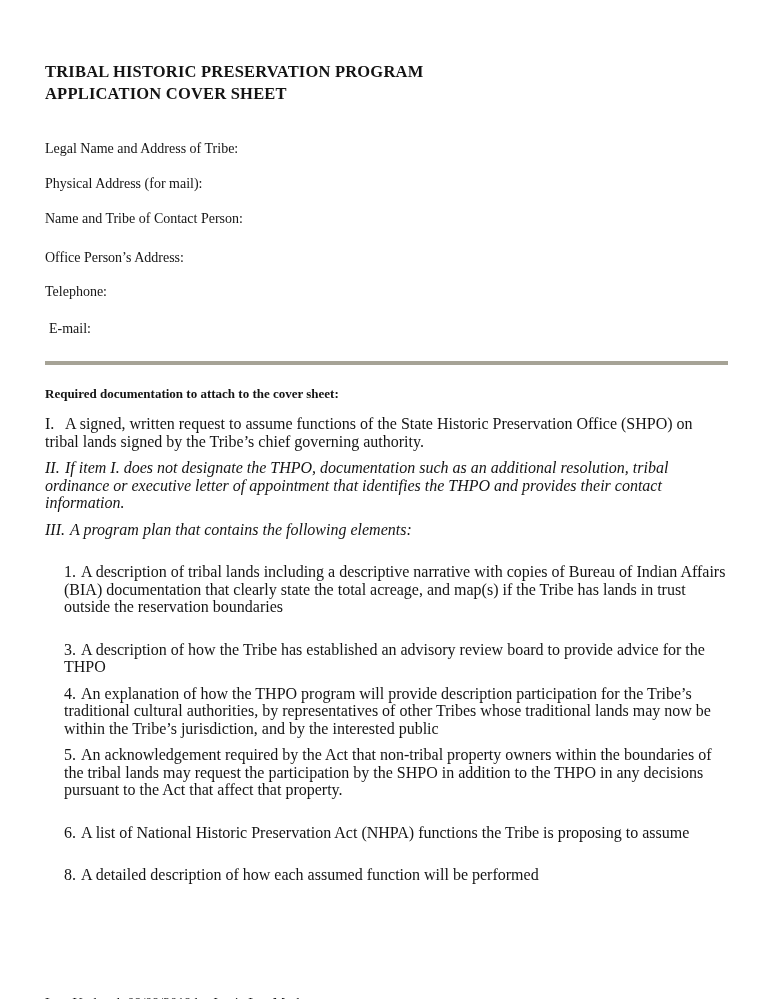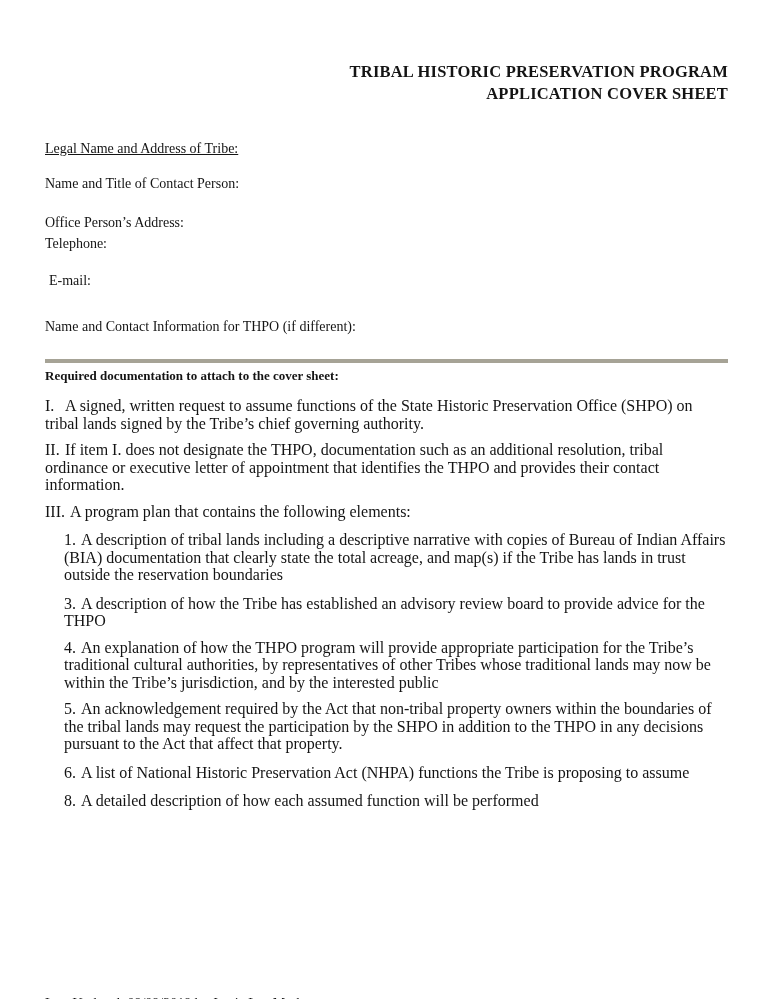--- a/index.html
+++ b/index.html
@@ -11,64 +11,64 @@
     overflow: hidden;
   }
   .page {
     position: relative;
     box-sizing: border-box;
     width: 772px; height: 999px;
     padding: 0 44px 0 45px;
   }
   .title-block {
     margin-top: 61px;
-    text-align: right;
+    text-align: left;
     font-weight: bold;
     font-size: 16.5px;
     line-height: 22px;
     letter-spacing: 0.2px;
   }
   .field {
     font-size: 14px;
     line-height: 18px;
   }
-  .f-legal    { margin-top: 35px; text-decoration: underline; }
+  .f-legal    { margin-top: 35px; }
   .f-physical { margin-top: 17px; }
   .f-contact  { margin-top: 17px; }
   .f-caddr    { margin-top: 21px; }
-  .f-tel      { margin-top: 3px; }
+  .f-tel      { margin-top: 16px; }
   .f-email    { margin-top: 19px; padding-left: 4px; }
   .f-thpo     { margin-top: 28px; }
   .divider {
     margin-top: 23px;
     height: 4px;
     width: 100%;
     background: #a6a396;
   }
   .section-heading {
-    margin-top: 4px;
+    margin-top: 20px;
     font-weight: bold;
     font-size: 13px;
     line-height: 17px;
   }
   .item {
     margin: 0;
     font-size: 16px;
     line-height: 17.5px;
   }
   .roman { margin-top: 13px; }
-  .roman + .roman { margin-top: 9px; }
+  .roman + .roman { margin-top: 9px; font-style: italic; }
   .rnum {
     display: inline-block;
     min-width: 15px;
     margin-right: 5px;
   }
   .sub {
     margin-left: 19px;
-    margin-top: 11px;
+    margin-top: 25px;
   }
   .sub-4, .sub-5 { margin-top: 9px; }
   .nnum { margin-right: 5px; }
   .sub em { font-style: italic; }
   .footer {
     position: absolute;
     left: 45px;
     top: 934px;
     font-size: 14px;
     line-height: 18px;
@@ -78,42 +78,42 @@
 <body>
 
 <div class="page">
 
   <div class="title-block">
     <div>TRIBAL HISTORIC PRESERVATION PROGRAM</div>
     <div>APPLICATION COVER SHEET</div>
   </div>
 
   <div class="field f-legal">Legal Name and Address of Tribe:</div>
-  <div class="field f-contact">Name and Title of Contact Person:</div>
+  <div class="field f-physical">Physical Address (for mail):</div>
+  <div class="field f-contact">Name and Tribe of Contact Person:</div>
   <div class="field f-caddr">Office Person’s Address:</div>
   <div class="field f-tel">Telephone:</div>
   <div class="field f-email">E-mail:</div>
-  <div class="field f-thpo">Name and Contact Information for THPO (if different):</div>
 
   <div class="divider" style="background: rgb(166, 163, 150);"></div>
 
   <div class="section-heading">Required documentation to attach to the cover sheet:</div>
 
   <p class="item roman"><span class="rnum">I.</span><span>A signed, written request to assume functions of the State Historic Preservation Office (SHPO) on tribal lands signed by the Tribe’s chief governing authority.</span></p>
 
   <p class="item roman"><span class="rnum">II.</span><span>If item I. does not designate the THPO, documentation such as an additional resolution, tribal ordinance or executive letter of appointment that identifies the THPO and provides their contact information.</span></p>
 
   <p class="item roman"><span class="rnum">III.</span><span>A program plan that contains the following elements:</span></p>
 
   <p class="item sub"><span class="nnum">1.</span><span>A description of tribal lands including a descriptive narrative with copies of Bureau of Indian Affairs (BIA) documentation that clearly state the total acreage, and map(s) if the Tribe has lands in trust outside the reservation boundaries</span></p>
 
 
   <p class="item sub"><span class="nnum">3.</span><span>A description of how the Tribe has established an advisory review board to provide advice for the THPO</span></p>
 
-  <p class="item sub sub-4"><span class="nnum">4.</span><span>An explanation of how the THPO program will provide appropriate participation for the Tribe’s traditional cultural authorities, by representatives of other Tribes whose traditional lands may now be within the Tribe’s jurisdiction, and by the interested public</span></p>
+  <p class="item sub sub-4"><span class="nnum">4.</span><span>An explanation of how the THPO program will provide description participation for the Tribe’s traditional cultural authorities, by representatives of other Tribes whose traditional lands may now be within the Tribe’s jurisdiction, and by the interested public</span></p>
 
   <p class="item sub sub-5"><span class="nnum">5.</span><span>An acknowledgement required by the Act that non-tribal property owners within the boundaries of the tribal lands may request the participation by the SHPO in addition to the THPO in any decisions pursuant to the Act that affect that property.</span></p>
 
   <p class="item sub"><span class="nnum">6.</span><span>A list of National Historic Preservation Act (NHPA) functions the Tribe is proposing to assume</span></p>
 
 
   <p class="item sub"><span class="nnum">8.</span><span>A detailed description of how each assumed function will be performed</span></p>
 
 
   <div class="footer">Last Updated: 09/09/2019 by Jamie Lee Marks</div>

